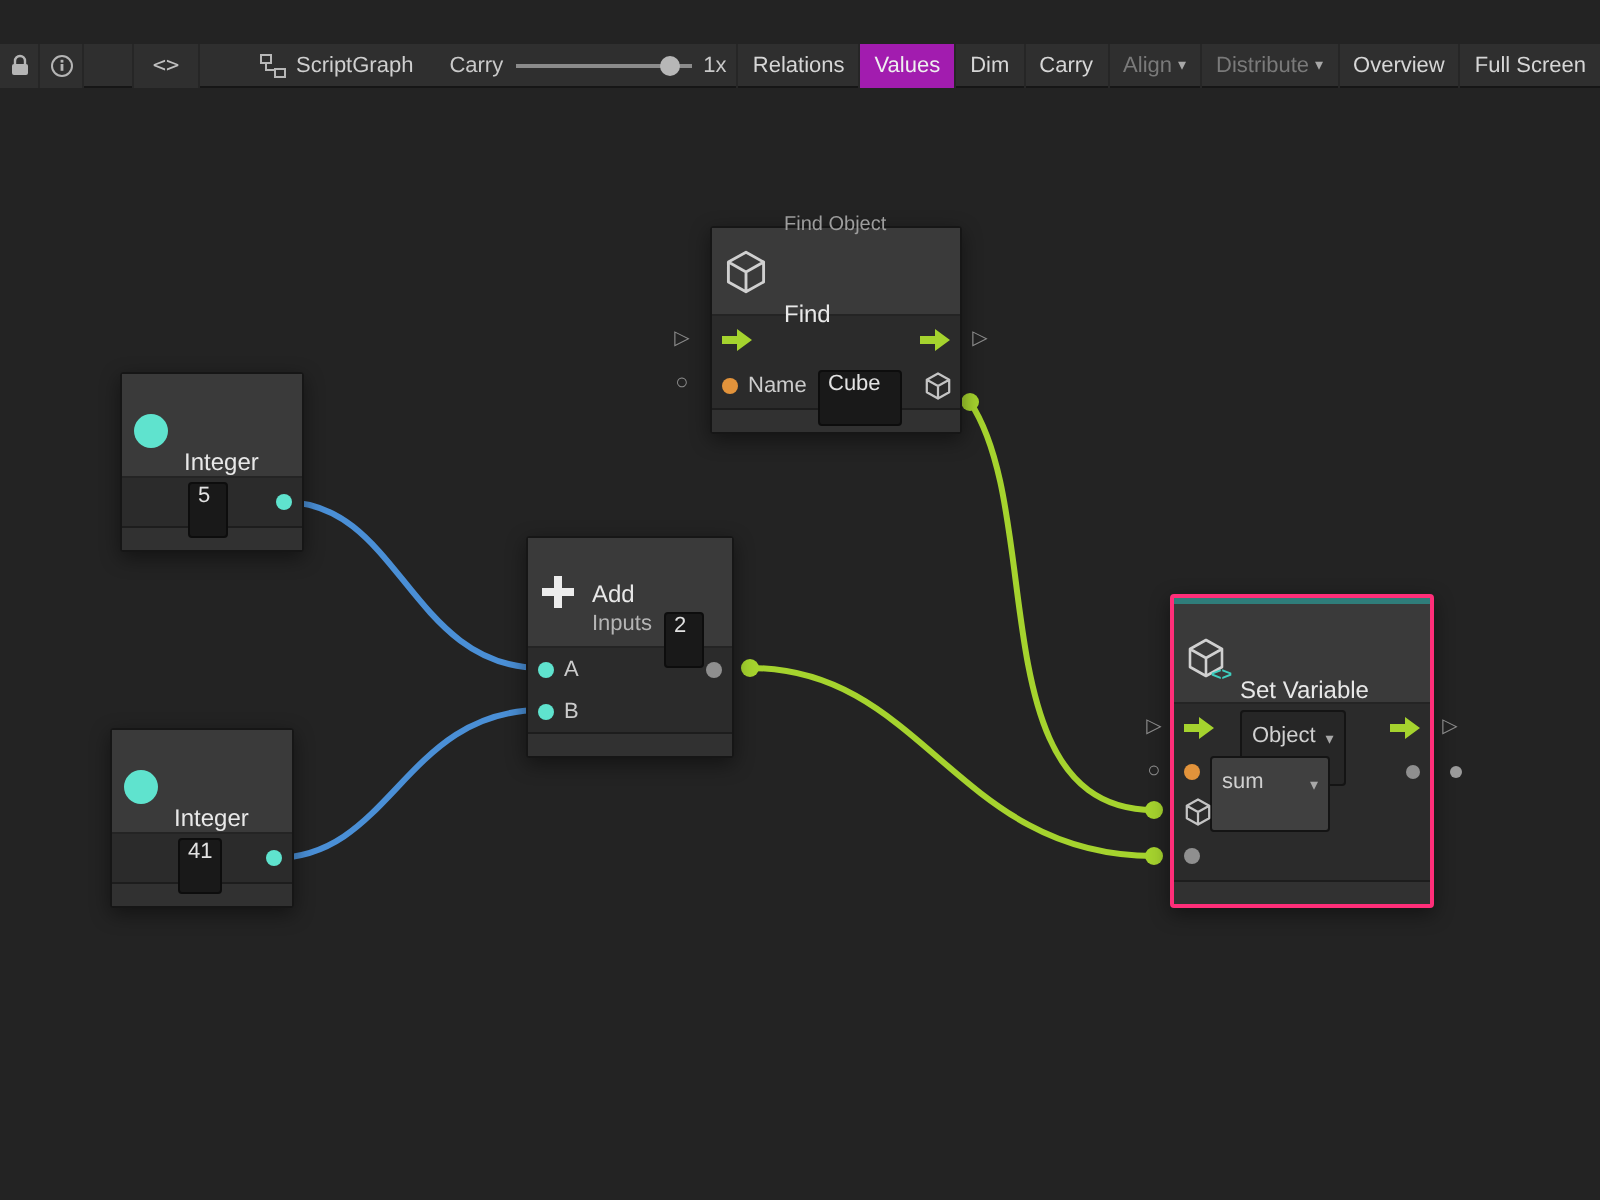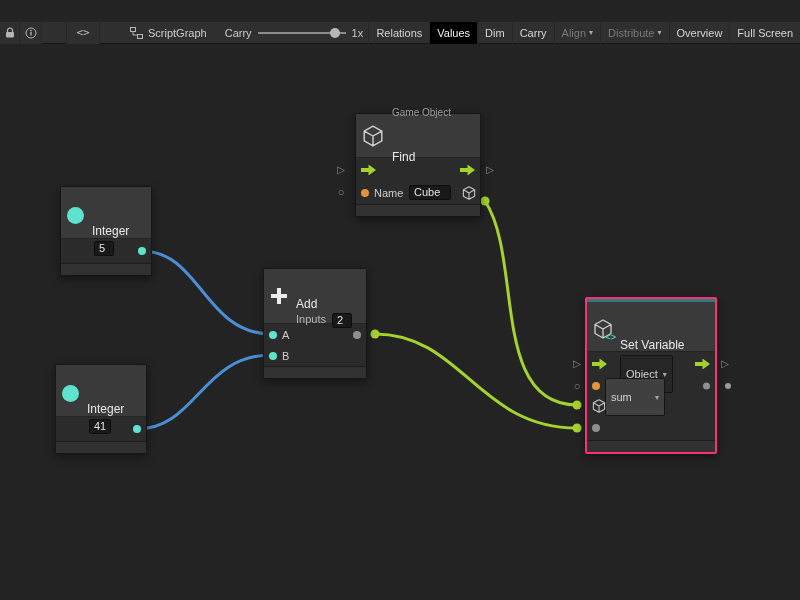--- a/index.html
+++ b/index.html
@@ -17,47 +17,47 @@
   .toolbar { position:absolute; top:22px; left:0; right:0; height:22px; background:#2f2f2f; border-bottom:1px solid #161616; display:flex; align-items:center; color:#d4d4d4; font-size:11px; }
   .tb-icon-btn { height:22px; display:flex; align-items:center; justify-content:center; background:#2f2f2f; border:none; border-right:1px solid #262626; cursor:default; }
   .tb-code { color:#c0c0c0; font-family:"DejaVu Sans Mono", monospace; font-size:11px; }
   .graph-label { display:flex; align-items:center; gap:5px; color:#cfcfcf; }
   .zoom-label { color:#c9c9c9; }
   .slider { position:relative; height:22px; display:flex; align-items:center; }
   .slider .track { width:100%; height:2px; background:#8b8b8b; }
   .slider .handle { position:absolute; left:88%; top:50%; transform:translate(-50%,-50%); width:10px; height:10px; border-radius:50%; background:#b7b7b7; }
   .tb-group { margin-left:auto; display:flex; height:22px; }
   .tb-btn { height:22px; padding:0 7px; font-size:11px; color:#d6d6d6; background:transparent; border:none; border-left:1px solid #262626; display:flex; align-items:center; gap:3px; font-family:"Liberation Sans",sans-serif; cursor:default; white-space:nowrap; }
-  .tb-btn.active { background:#000000; color:#efefef; }
+  .tb-btn.active { background:#a21caf; color:#efefef; }
   .tb-btn.disabled { color:#7a7a7a; }
   .caret { font-size:8px; color:#a8a8a8; }
   
   .canvas { position:absolute; top:44px; left:0; right:0; bottom:0; background:#232323; overflow:hidden; }
   .wires { position:absolute; top:0; left:0; pointer-events:none; }
   
   .node { position:absolute; background:#2b2b2b; border:1px solid #161616; border-radius:2px; box-shadow:0 3px 10px rgba(0,0,0,.45); color:#ddd; }
   .node.selected { border:2px solid #FF2E79; }
   .accent { height:3px; background:#2f7d7a; }
   .n-header { background:#3a3a3a; border-bottom:1px solid #242424; padding:5px 6px; }
   .n-footer { height:12px; background:#313131; border-top:1px solid #1d1d1d; }
   .hrow { display:flex; align-items:center; gap:8px; }
   .n-title { font-size:12px; color:#e8e8e8;margin-top:32px; }
   .cat { font-size:10px; color:#9d9d9d; }
   .sub { font-size:11px; color:#b5b5b5; }
   .int-circle { width:17px; height:17px; border-radius:50%; background:#5FE3CE; display:inline-block; flex:0 0 auto; }
-  .value-field { background:#191919; border:1px solid #0d0d0d; border-radius:2px; font-size:11px; color:#e2e2e2; padding:0 4px; height:15px; line-height:13px; display:inline-block; min-width:20px; }
+  .value-field { background:#191919; border:1px solid #0d0d0d; border-radius:2px; font-size:11px; color:#e2e2e2; padding:0 4px; height:28px; line-height:13px; display:inline-block; min-width:20px; }
   .prow { position:relative; }
   .dot { position:absolute; top:50%; transform:translateY(-50%); width:8px; height:8px; border-radius:50%; }
   .dot.l { left:5px; } .dot.r { right:5px; }
   .teal { background:#5FE3CE; } .orange { background:#E2933B; } .gray { background:#8f8f8f; }
   .port-label { position:absolute; left:18px; top:50%; transform:translateY(-50%); font-size:11px; color:#cccccc; }
   .arrow { position:absolute; top:50%; transform:translateY(-50%); line-height:0; }
   .arrow.l { left:5px; } .arrow.r { right:5px; }
   .cube-port { position:absolute; top:50%; transform:translateY(-50%); line-height:0; }
-  .dropdown { display:inline-flex; align-items:center; gap:5px; background:#262626; border:1px solid #141414; border-radius:2px; height:16px; padding:18px 5px; font-size:11px; color:#d0d0d0; }
+  .dropdown { display:inline-flex; align-items:flex-end; gap:5px; background:#262626; border:1px solid #141414; border-radius:2px; height:16px; padding:18px 5px; font-size:11px; color:#d0d0d0; }
   .dropdown.dark { background:#404040; }
   .sv-icon { position:relative; width:20px; height:20px; flex:0 0 auto; }
   .sv-code { position:absolute; right:-3px; bottom:-3px; color:#3ecfc0; font-size:9px; font-weight:bold; }
   .ext { position:absolute; transform:translate(-50%,-50%); color:#8c8c8c; font-size:11px; line-height:1; }
   .ext.tri { font-size:10px; }
   .ext.dotf { width:6px; height:6px; background:#9a9a9a; border-radius:50%; font-size:0; }
 </style>
 </head>
 <body>
 
@@ -190,21 +190,21 @@
       </div>
       <div class="n-footer"></div>
     </div>
 
     <div class="node" style="left:355px;top:69px;width:126px">
       <div class="n-header" style="height:44px;display:flex;align-items:center;gap:8px">
         <svg width="22" height="22" viewBox="0 0 20 20">
             <path d="M10 1 L18 5.5 L10 10 L2 5.5 Z M2 5.5 V14.5 L10 19 V10 M18 5.5 V14.5 L10 19" fill="none" stroke="#d0d0d0" stroke-width="1.3" stroke-linejoin="round"></path>
           </svg>
         <div>
-          <div class="cat">Game Object</div>
+          <div class="cat">Find Object</div>
           <div class="n-title">Find</div>
         </div>
       </div>
       <div class="prow" style="height:24px">
         <span class="arrow l"><svg width="15" height="11" viewBox="0 0 15 11">
               <path d="M0 3.5h7.5V0L15 5.5 7.5 11V7.5H0z" fill="#A5D32E"></path>
             </svg></span>
         <span class="arrow r"><svg width="15" height="11" viewBox="0 0 15 11">
               <path d="M0 3.5h7.5V0L15 5.5 7.5 11V7.5H0z" fill="#A5D32E"></path>
             </svg></span>

